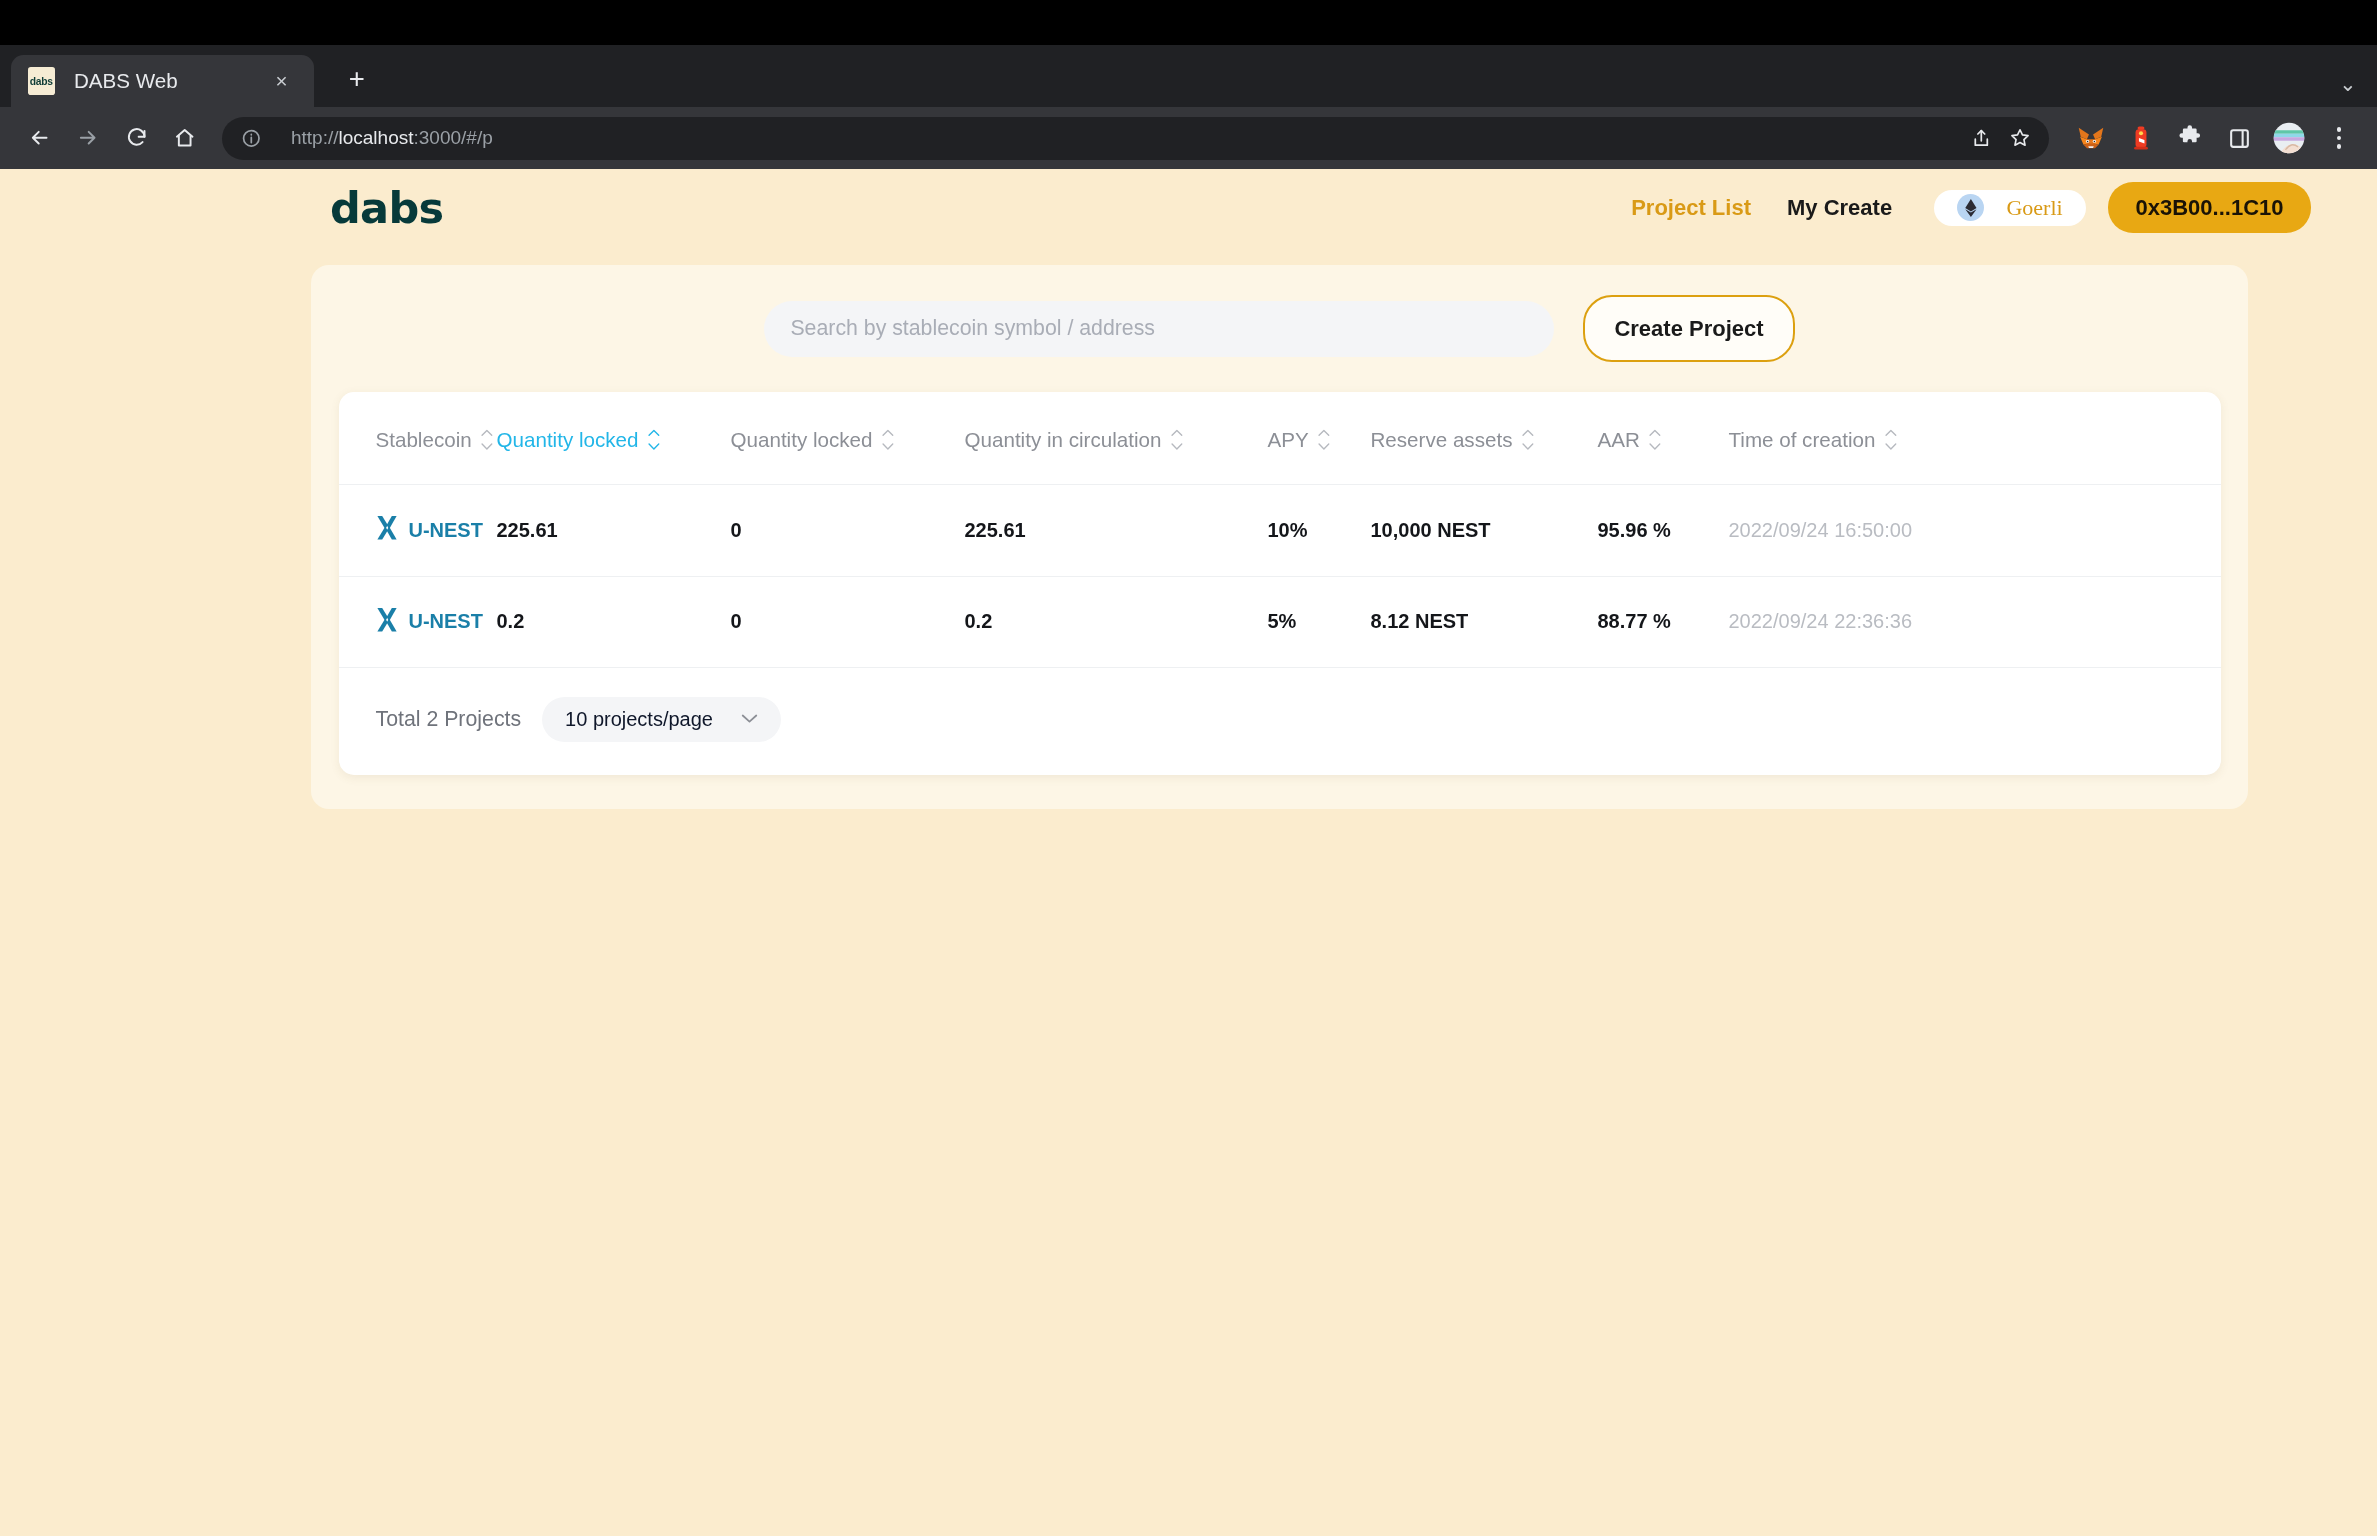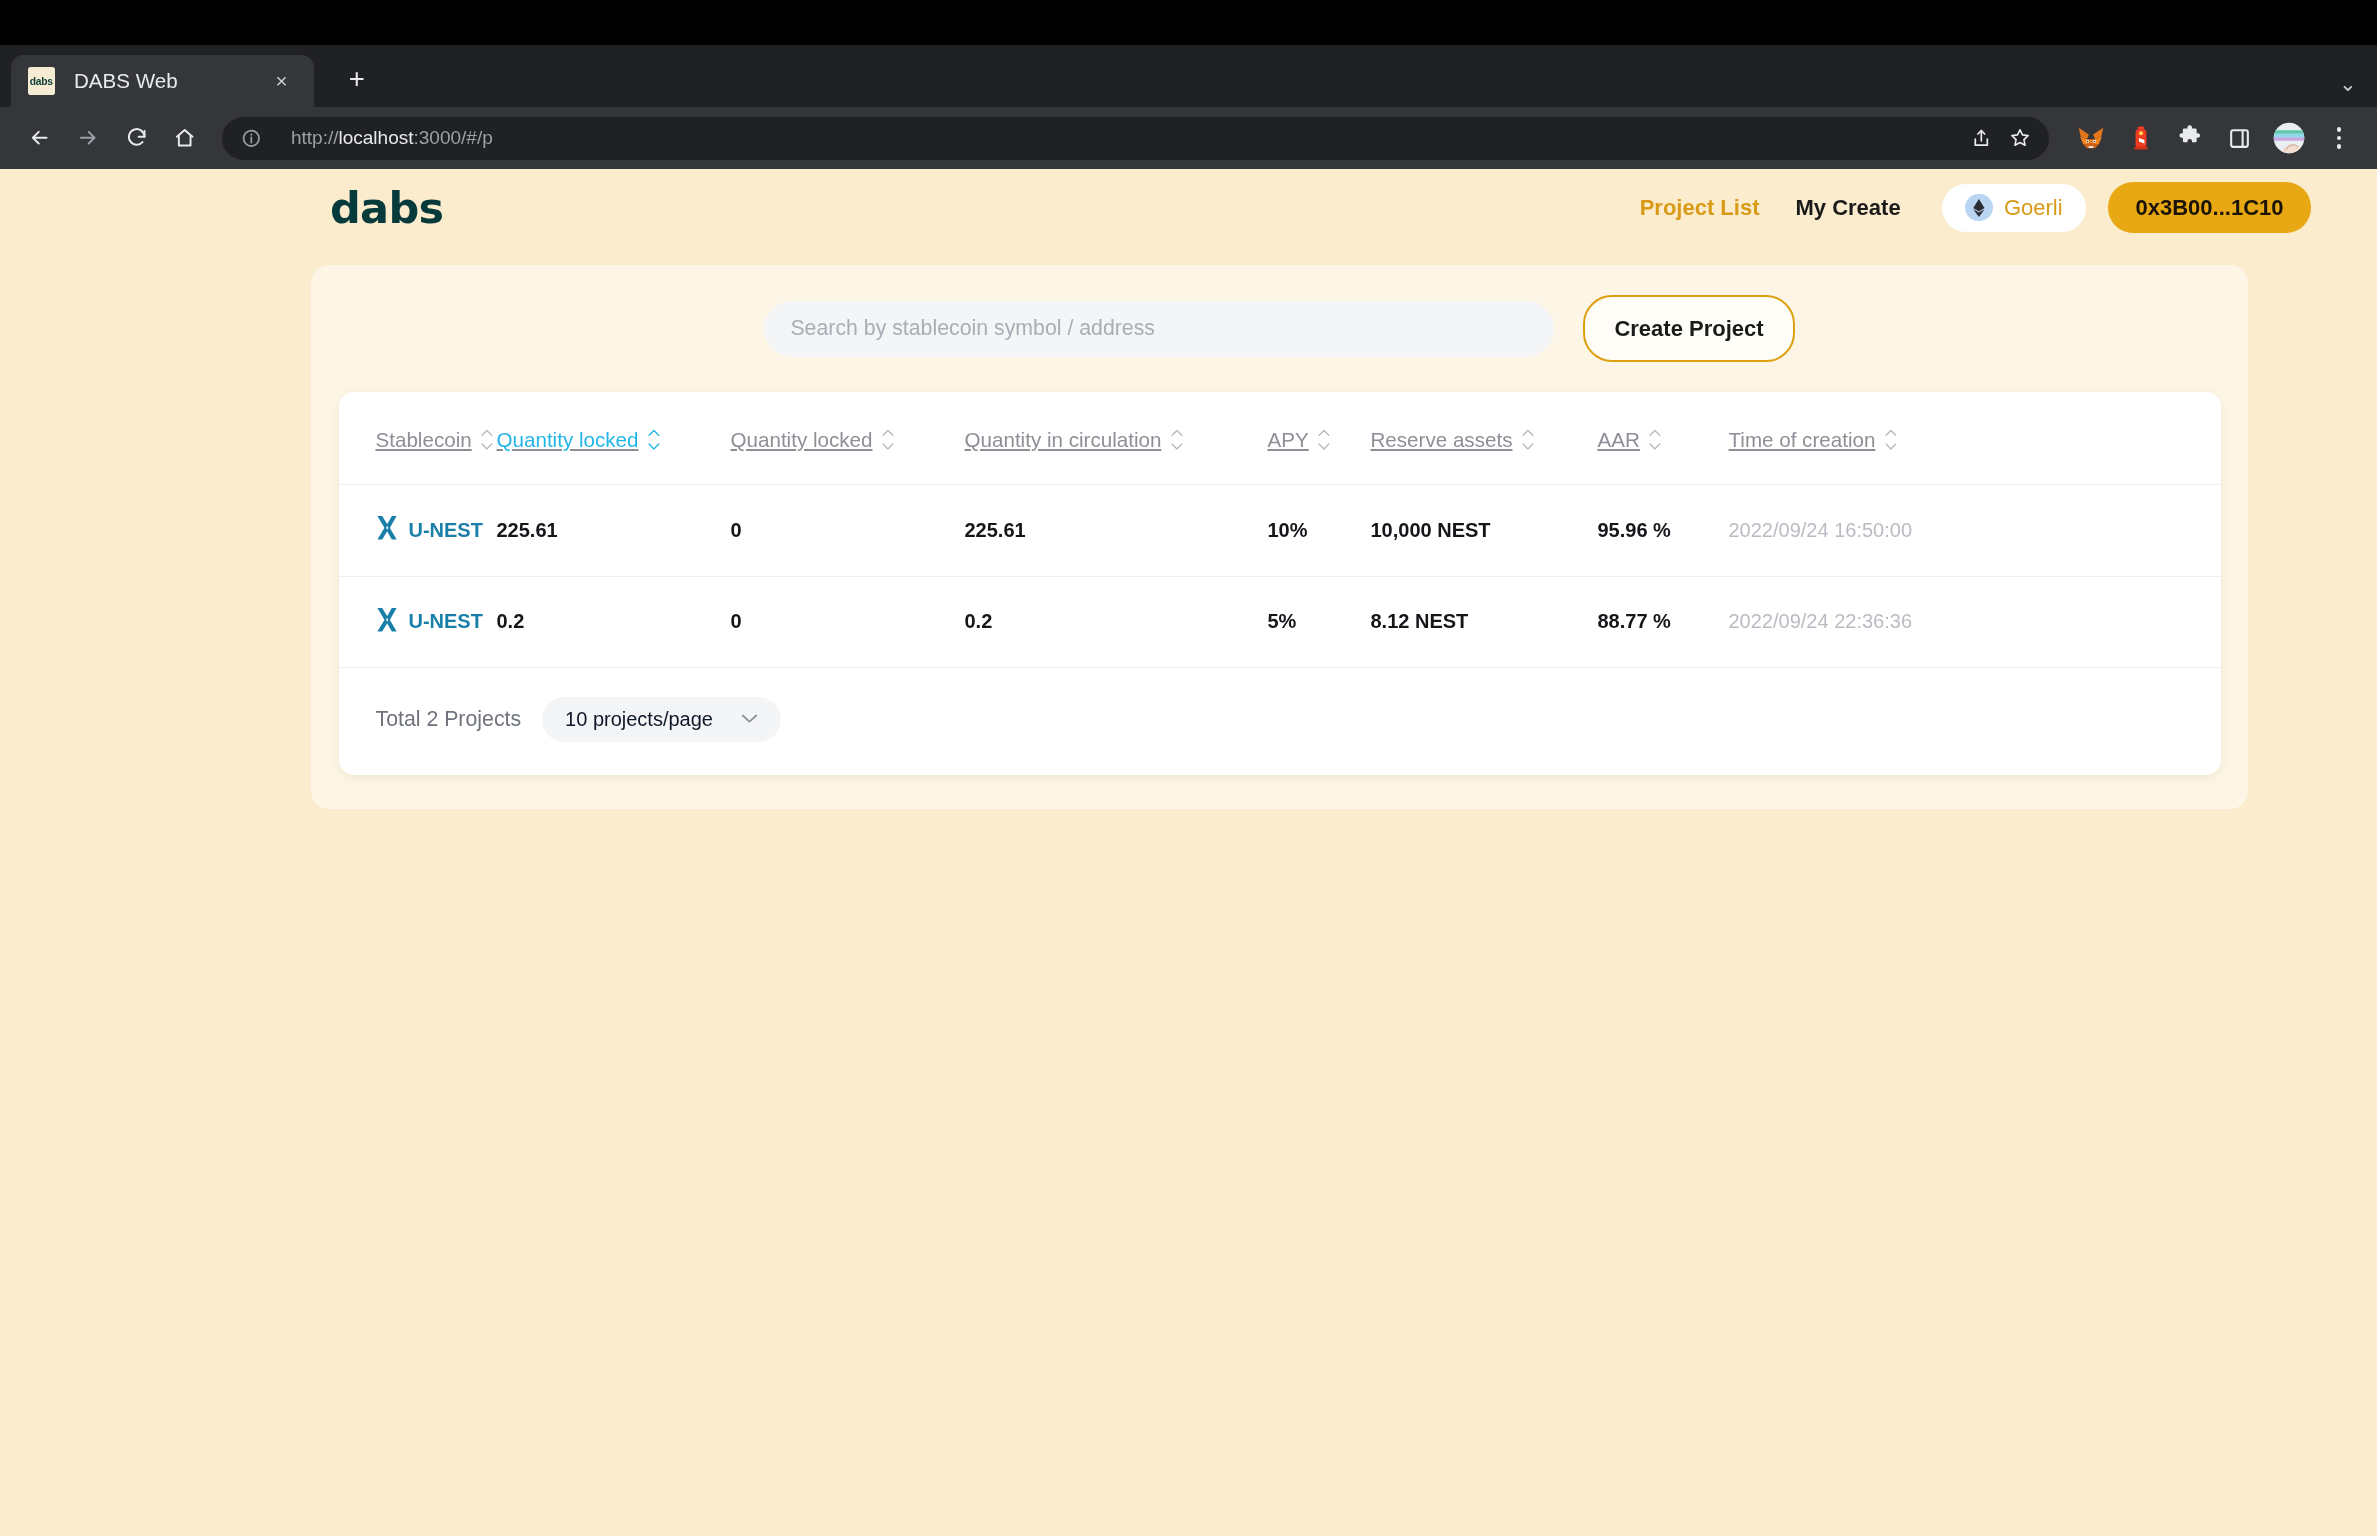--- a/index.html
+++ b/index.html
@@ -95,23 +95,23 @@
   }
   .logo {
     color:#073a3a; font-size:43px; font-weight:700; letter-spacing:-0.7px;
     font-family:"DejaVu Sans", sans-serif;
   }
   .nav { margin-left:auto; display:flex; align-items:center; gap:0; }
   .navlink { font-size:22px; font-weight:600; padding:0 18px; white-space:nowrap; }
   .navlink.active { color:#d99a16; }
   .navlink.plain { color:#1a1a1a; }
   .netpill {
-    display:flex; align-items:center; gap:11px;
+    display:flex; align-items:center; gap:22px;
     background:#ffffff; border-radius:27.5px;
-    height:48px; padding:0 23.4px; margin-left:23.4px;
+    height:36px; padding:0 23.4px; margin-left:23.4px;font-family:Liberation Serif, serif;
   }
   .eth-circle {
     width:27.5px; height:27.5px; border-radius:50%; background:#b9d5f2;
     display:flex; align-items:center; justify-content:center; flex:0 0 27.5px;
   }
   .netname { font-size:22px; color:#d99a16; font-weight:500; white-space:nowrap; }
   .addrbtn {
     margin-left:22px; background:#e8a813; color:#1a1306;
     height:51px; border-radius:25px; padding:0 27.5px;
     display:flex; align-items:center; font-size:22px; font-weight:700;
@@ -142,21 +142,21 @@
     box-shadow:0 2.1px 9.6px rgba(120,100,60,0.09);
     overflow:hidden;
   }
   table { width:100%; border-collapse:collapse; table-layout:fixed; }
 
   th {
     text-align:left; font-weight:500; color:#8c8f96; font-size:20.6px;
     padding:36px 0 32px 0; vertical-align:middle; white-space:nowrap;
   }
   th.sorted .th-label { color:#22b6e8; }
-  .th-inner { display:flex; align-items:center; gap:8.3px;text-decoration:underline; }
+  .th-inner { display:flex; align-items:center; gap:8.3px; }
   .sorter { display:flex; flex-direction:column; gap:4.8px; line-height:0; flex:0 0 auto; }
   .sorter svg { display:block; }
 
   td {
     font-size:20px; color:#14161a; font-weight:700;
     padding:29px 0; border-top:1.4px solid #eef0f2; vertical-align:middle;
     white-space:nowrap;
   }
   td.muted { color:#b9bcc2; font-weight:500; }
   .coin { display:flex; align-items:center; gap:9.6px; }

